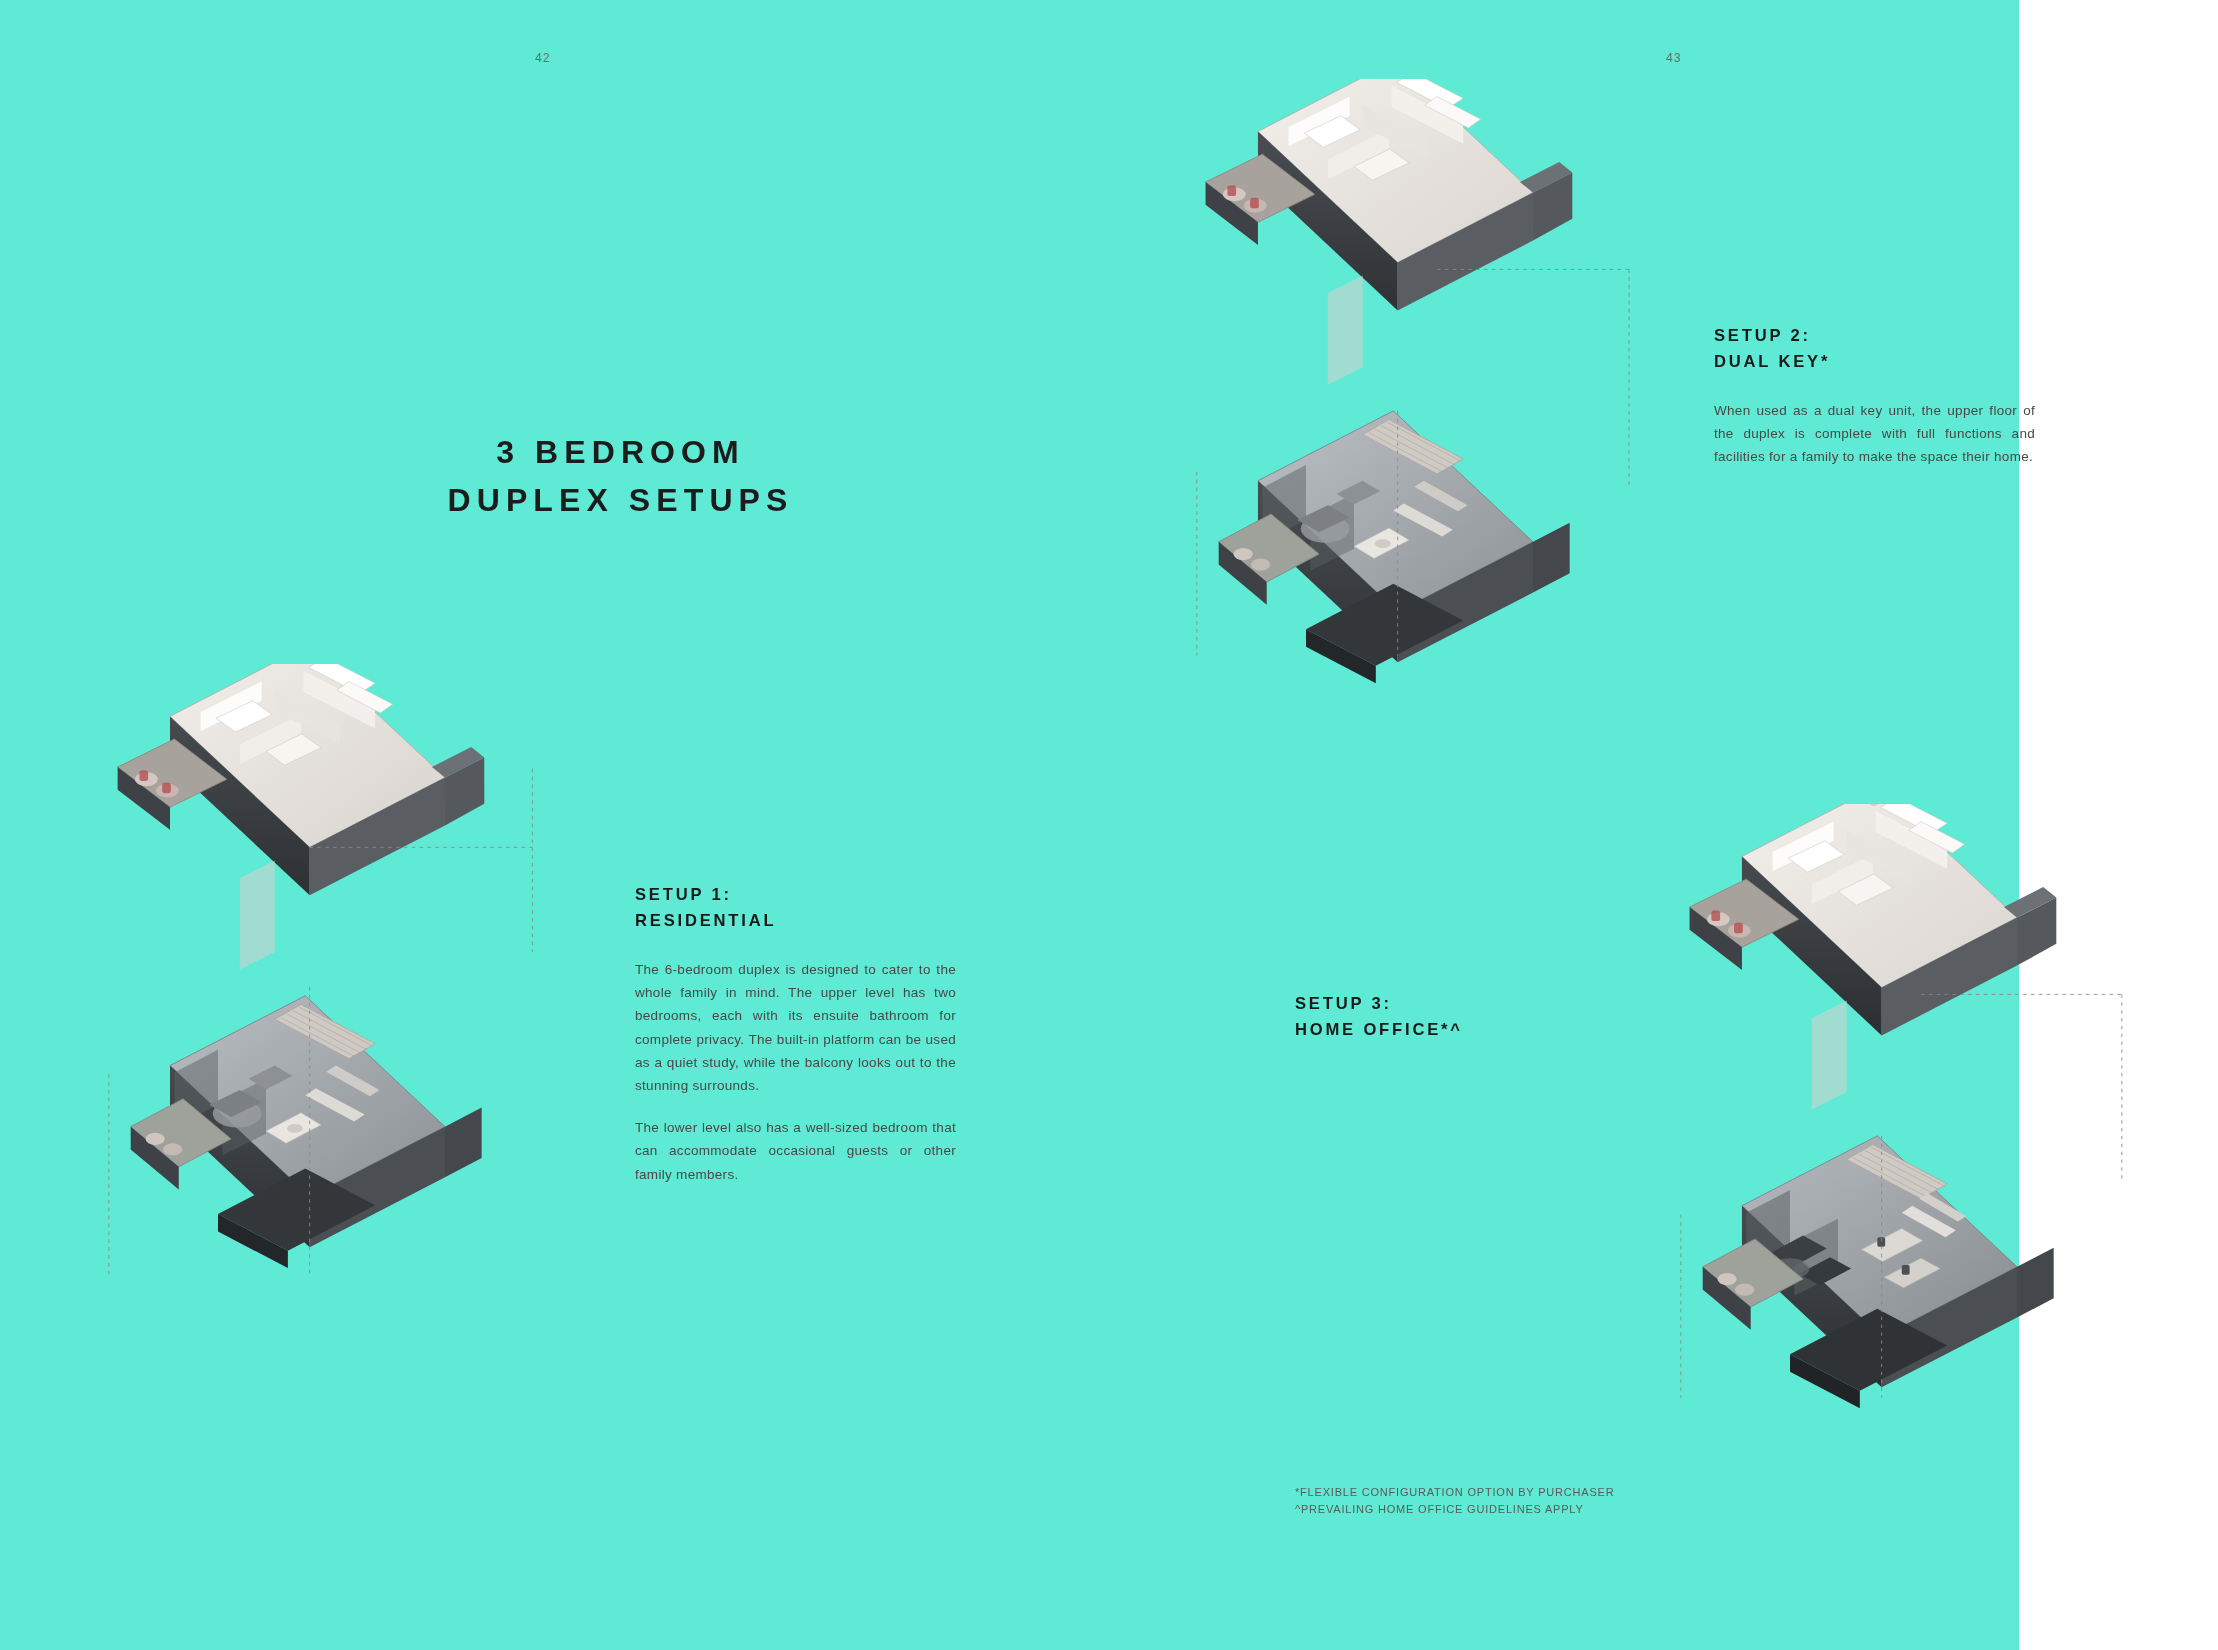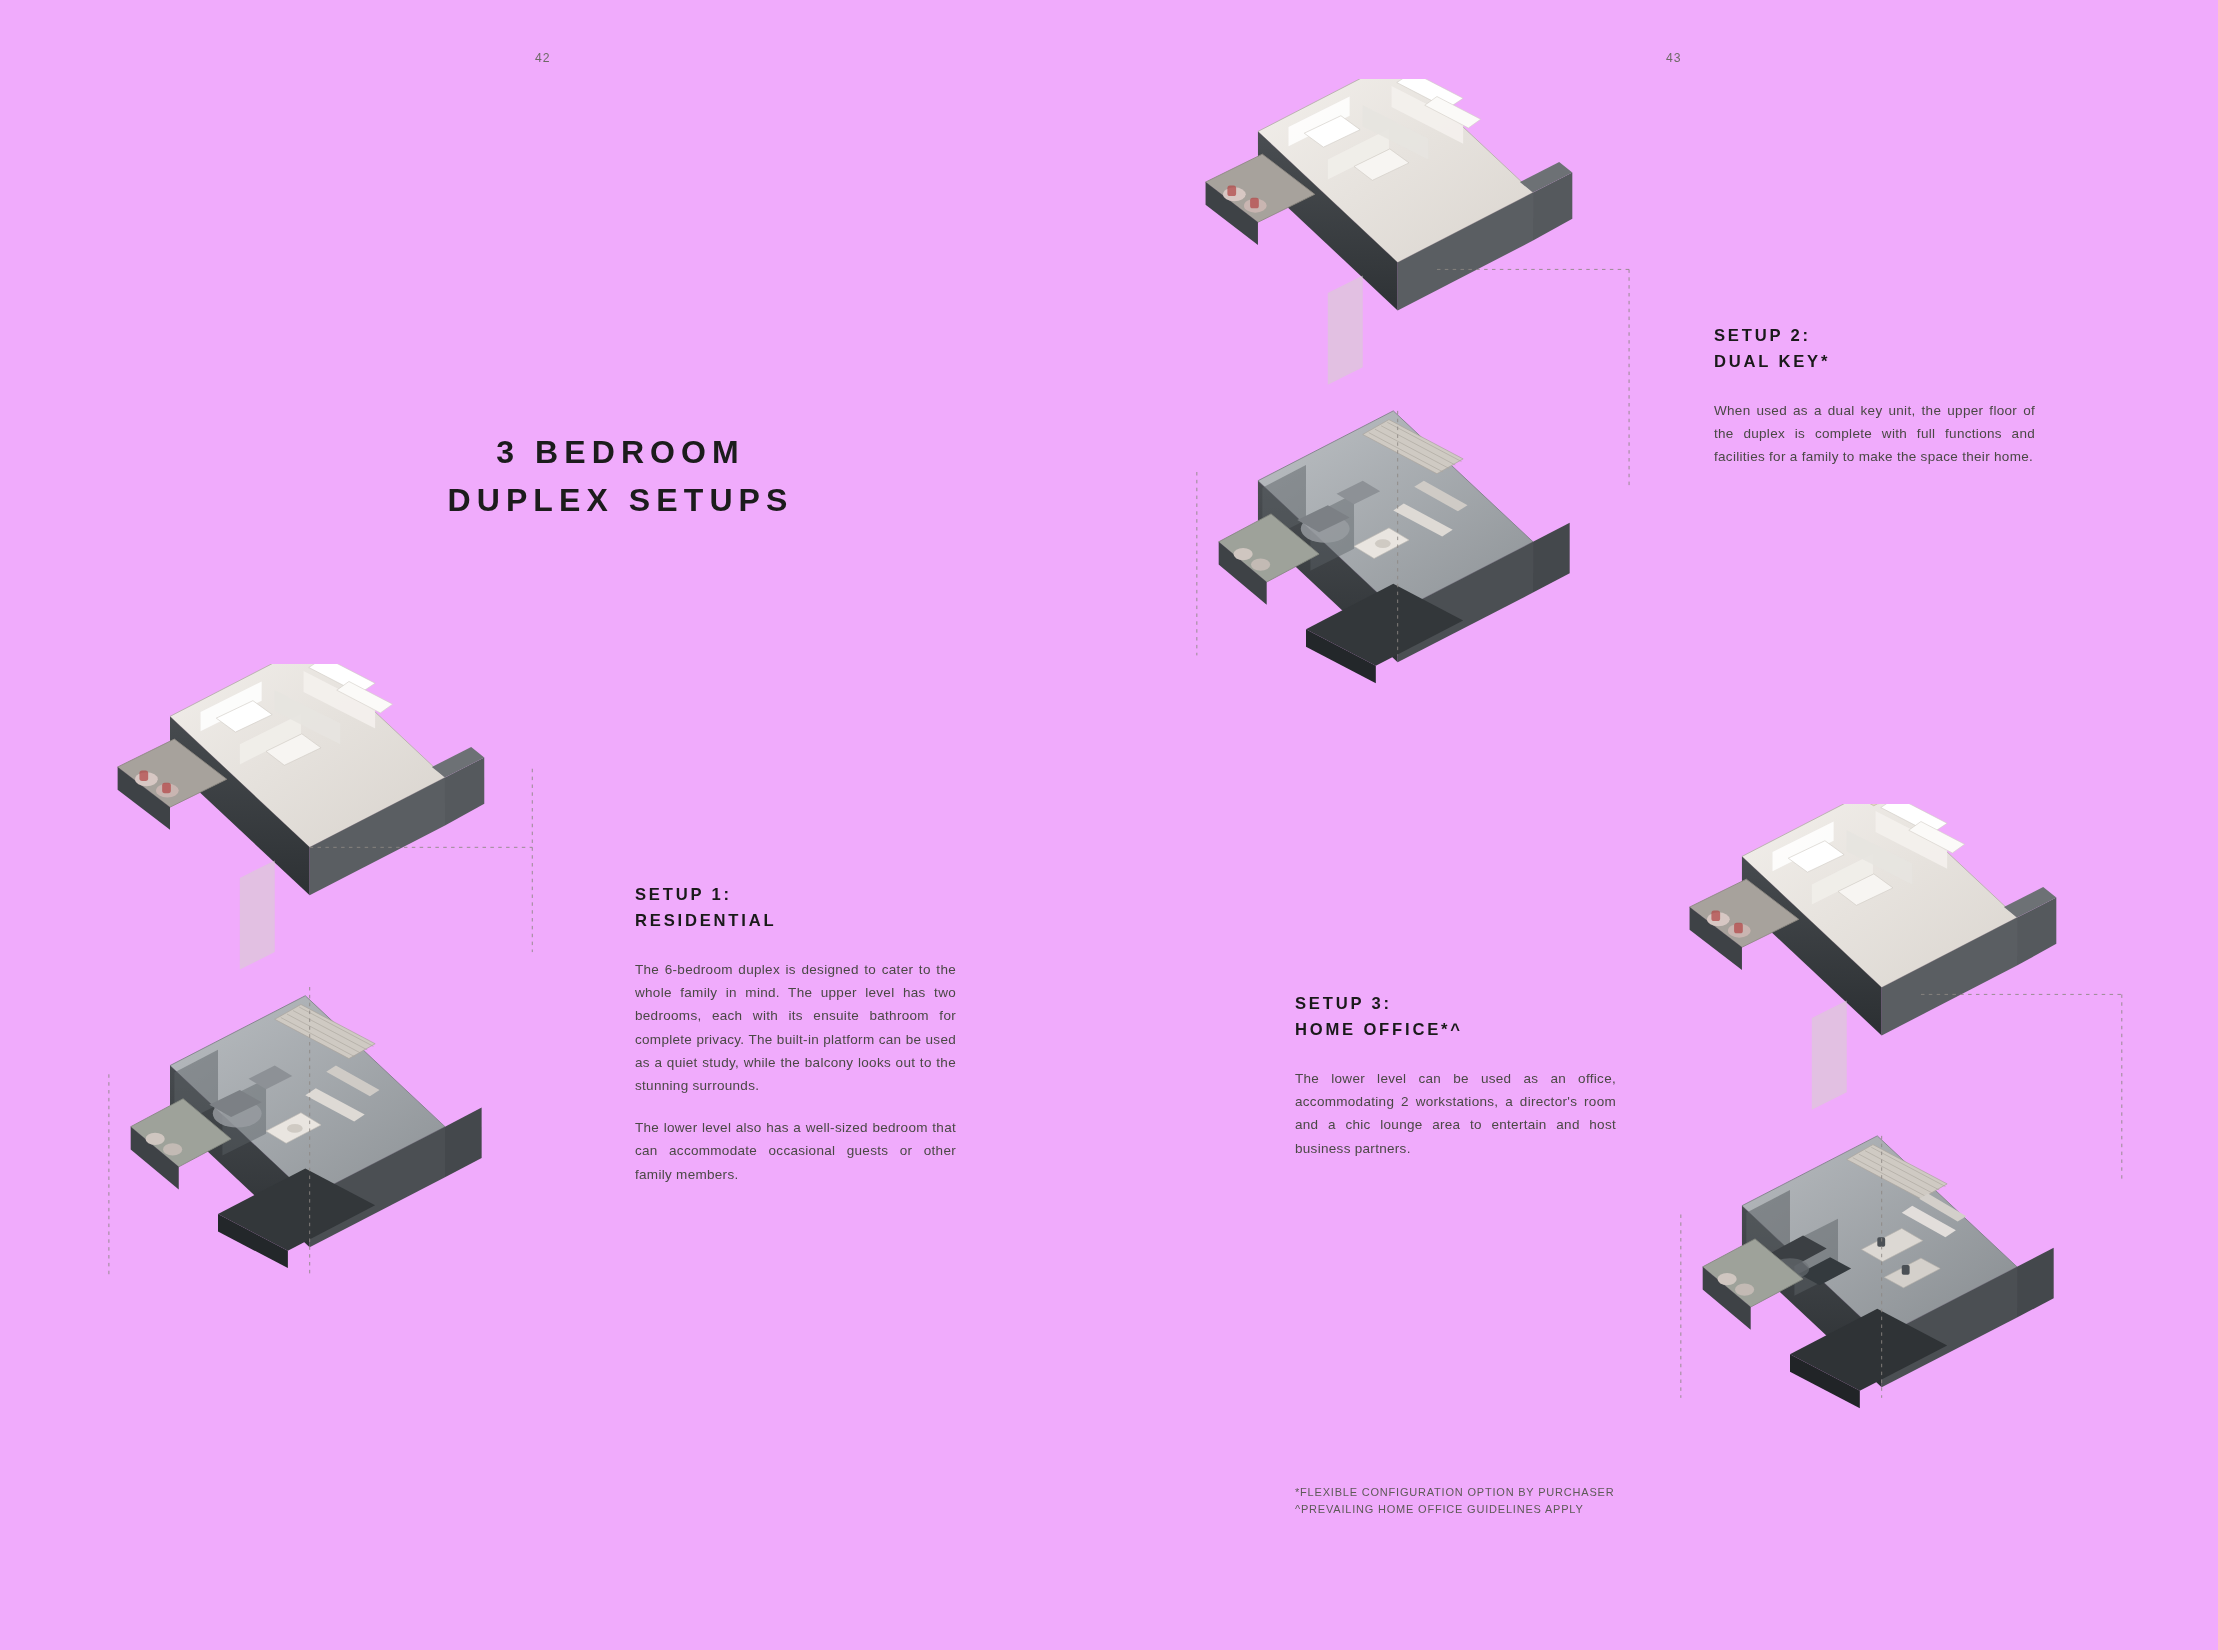--- a/index.html
+++ b/index.html
@@ -8,23 +8,23 @@
     background: #ffffff;
   }
   body {
     width: 2218px;
     height: 1651px;
     font-family: "Liberation Sans", sans-serif;
     overflow: hidden;
   }
   .spread {
     position: relative;
-    width: 2218px;
+    width: 2019px;
     height: 1651px;
-    background: #f0abfc;
+    background: #5eead4;
   }
   .page-number {
     position: absolute;
     font-size: 12.2px;
     letter-spacing: 0.9px;
     color: #6e6a66;
     font-family: "Liberation Sans", sans-serif;
   }
   #page-num-left { left: 535px; top: 51px; }
   #page-num-right { left: 1666px; top: 51px; }
@@ -388,21 +388,20 @@
       <p>When used as a dual key unit, the upper floor of the duplex is complete with full functions and facilities for a family to make the space their home.</p>
     </div>
   </div>
 
   <div class="setup-block" id="setup3">
     <div class="setup-heading">
       <span>SETUP 3:</span>
       <span class="line2">HOME OFFICE*^</span>
     </div>
     <div class="setup-body">
-      <p>The lower level can be used as an office, accommodating 2 workstations, a director's room and a chic lounge area to entertain and host business partners.</p>
     </div>
   </div>
 
   <div class="footnotes">
     <div>*FLEXIBLE CONFIGURATION OPTION BY PURCHASER</div>
     <div>^PREVAILING HOME OFFICE GUIDELINES APPLY</div>
   </div>
 
 </div>
 

